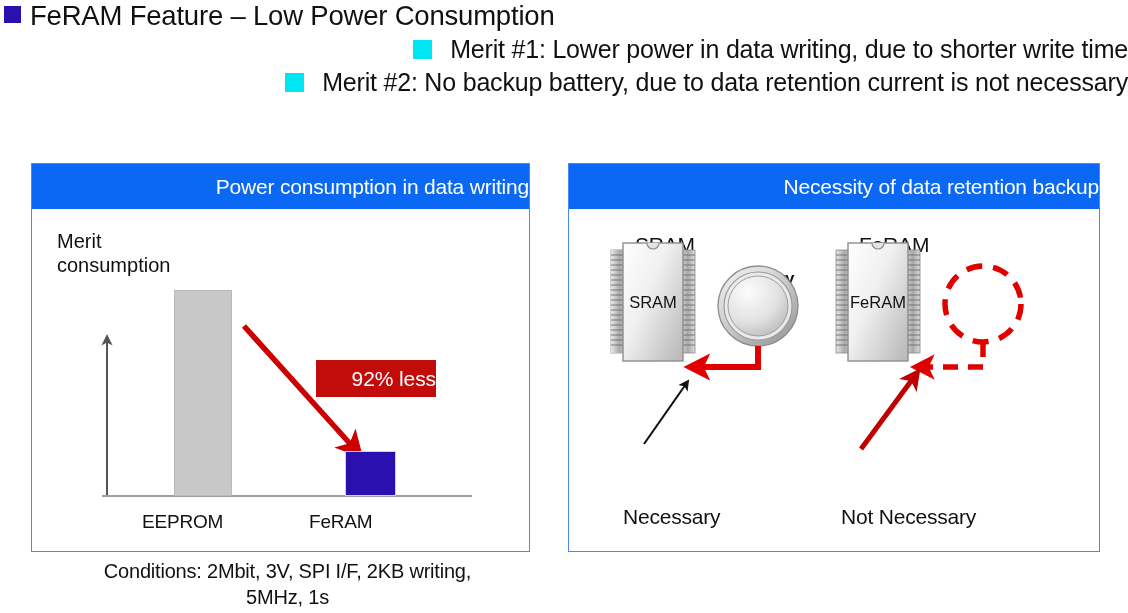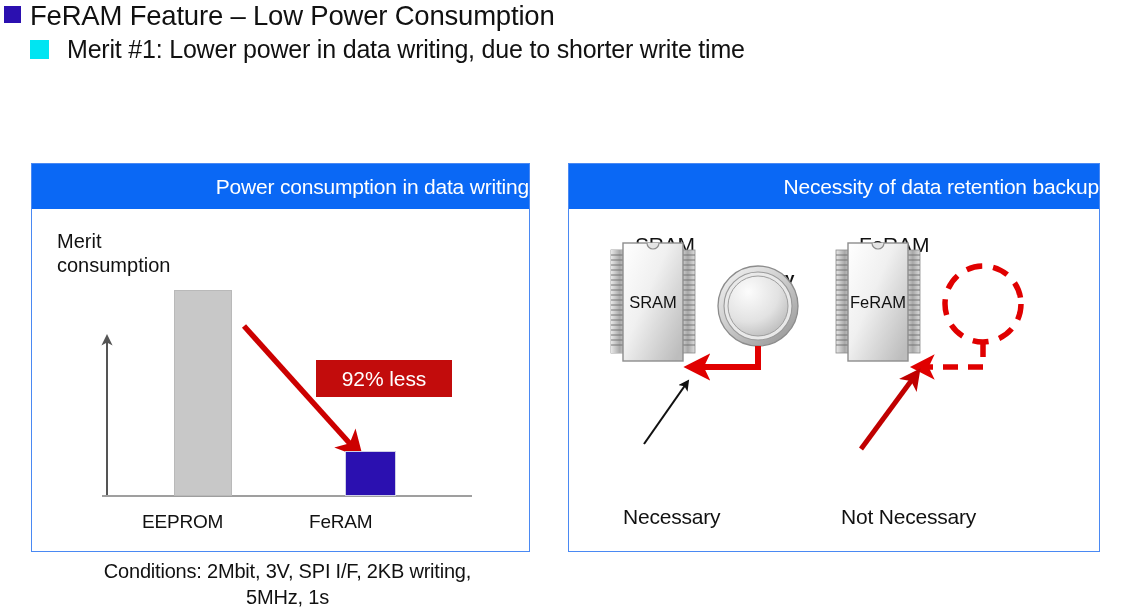--- a/index.html
+++ b/index.html
@@ -39,22 +39,23 @@
     line-height: 32px;
     letter-spacing: -0.2px;
     color: #111;
     white-space: nowrap;
   }
 
   .merit-row {
     display: flex;
     align-items: flex-start;
     gap: 18px;
-    padding-left: 30px;
+    padding-left: 20px;
     height: 33px;
+    justify-content: flex-end;
   }
   .merit-row .bullet-sq { width: 19px; height: 19px; margin-top: 6px; }
   .merit-text {
     font-size: 25px;
     line-height: 31px;
     letter-spacing: -0.2px;
     color: #111;
     white-space: nowrap;
   }
 
@@ -121,27 +122,27 @@
     text-align: left;
     letter-spacing: -0.2px;
   }
   #cat-eeprom { left: 110px; width: 124px; }
   #cat-feram  { left: 277px; width: 124px; }
 
   #badge-92 {
     position: absolute;
     left: 284px;
     top: 151px;
-    width: 136px;
+    width: 120px;
     height: 37px;
     background: #c20c0c;
     color: #ffffff;
     font-size: 21px;
     line-height: 37px;
-    text-align: center;
+    text-align: right;
     letter-spacing: -0.1px;
   }
 
   #caption-conditions {
     position: absolute;
     left: 38px;
     top: 558px;
     width: 499px;
     text-align: center;
     font-size: 20px;
@@ -194,20 +195,24 @@
   <div class="title-row">
     <span class="bullet-sq bullet-title"></span>
     <span class="title-text">FeRAM Feature – Low Power Consumption</span>
   </div>
 
   <div class="merit-row">
     <span class="bullet-sq bullet-merit"></span>
     <span class="merit-text">Merit #1:  Lower power in data writing, due to shorter write time</span>
   </div>
 
+  <div class="merit-row">
+    <span class="bullet-sq bullet-merit"></span>
+    <span class="merit-text">Merit #2:  No backup battery, due to data retention current is not necessary</span>
+  </div>
 
 </div>
 
 <div class="panel" id="panel-left">
 
   <div class="panel-header">Power consumption in data writing</div>
 
   <div id="chart-area">
 
     <div class="axis-label">

